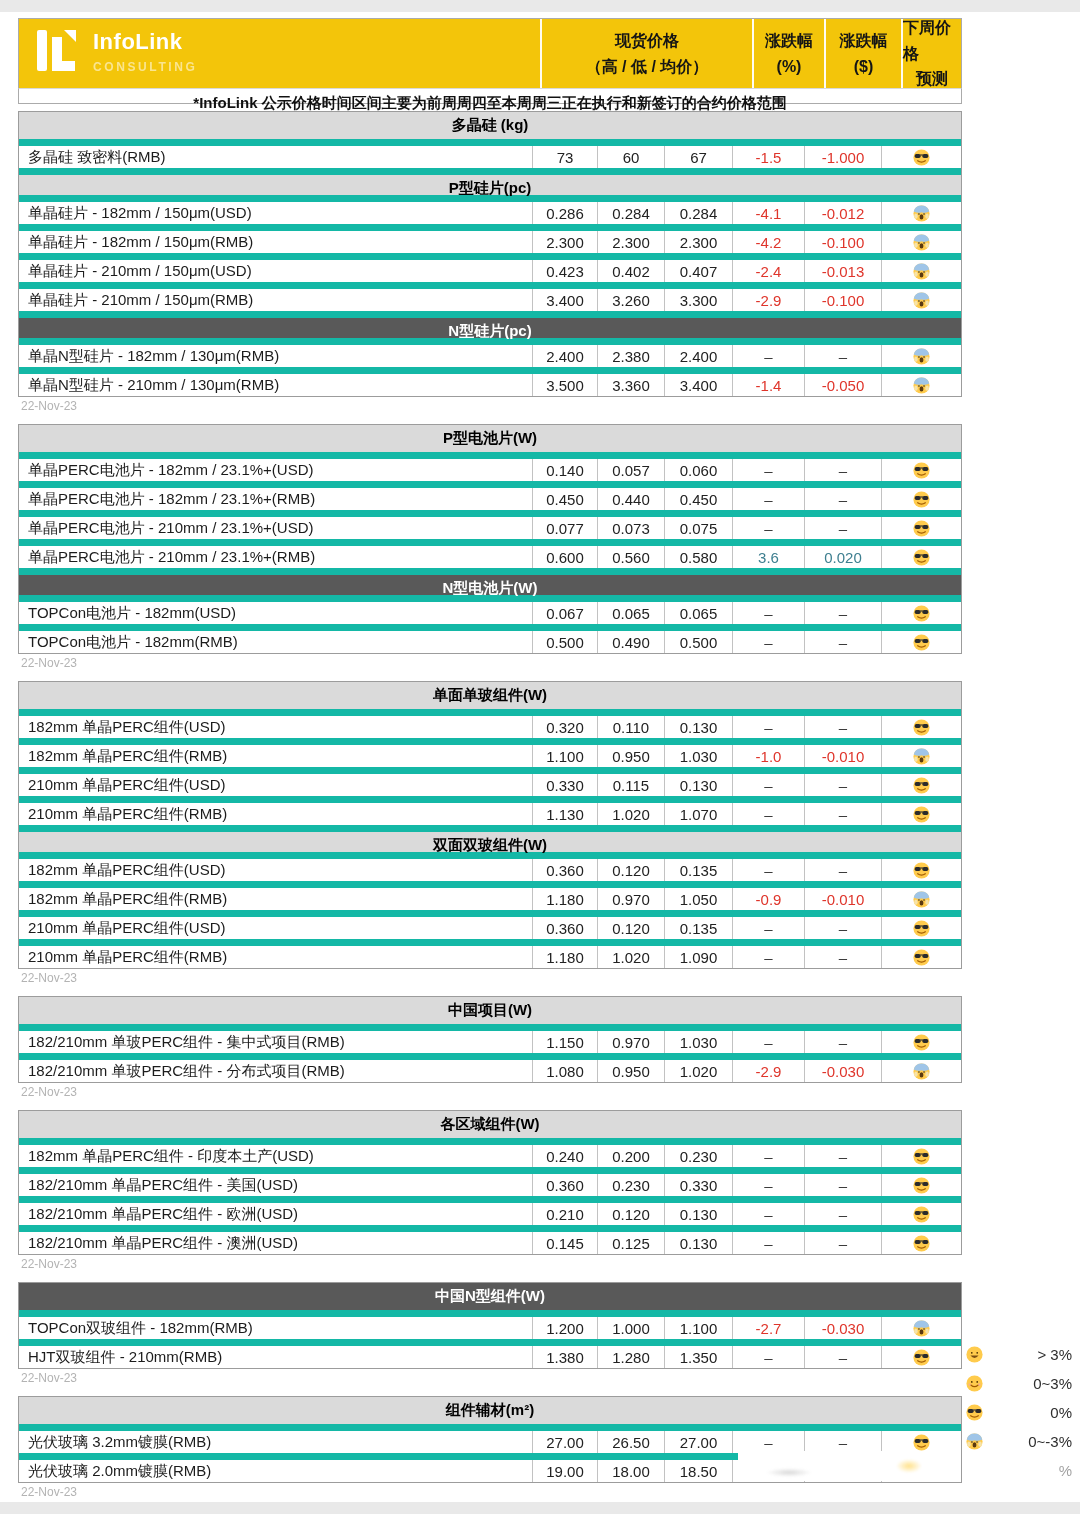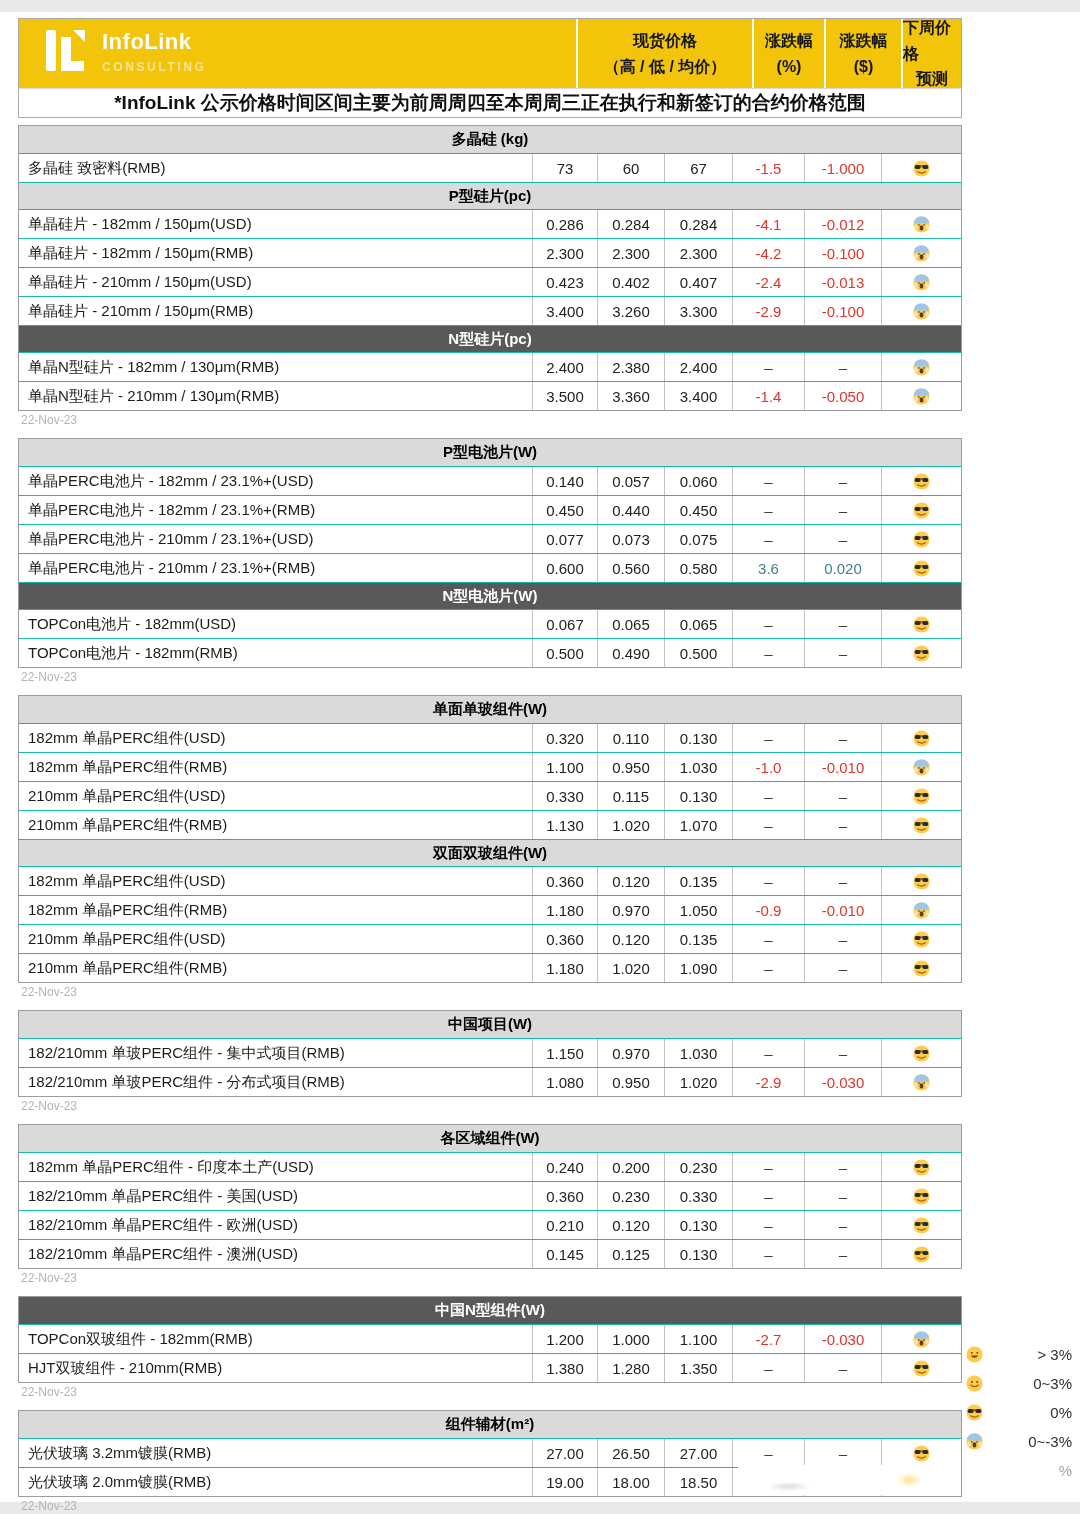--- a/index.html
+++ b/index.html
@@ -14,38 +14,38 @@
 
   .sheet{position:absolute;left:18px;top:18px;width:944px;}
 
   
   .yhead{display:flex;height:70px;background:var(--brand_yellow,#F3C50A);
     border:1px solid #ababab;border-bottom:none;box-sizing:border-box;}
   .yh-cell{display:flex;flex-direction:column;justify-content:center;align-items:center;
     font-weight:bold;font-size:16px;color:#151515;line-height:1.6;box-sizing:border-box;}
   .yh-cell + .yh-cell{border-left:2px solid rgba(255,255,255,.95);}
   .yh-logo{flex:1 1 auto;align-items:flex-start;}
-  .yh-spot{width:176px;}
+  .yh-spot{width:212px;}
   .yh-pct{width:72px;}
   .yh-usd{width:77px;}
   .yh-fore{width:60px;}
 
-  .logo-wrap{display:flex;align-items:center;gap:11px;padding-left:24px;}
+  .logo-wrap{display:flex;align-items:center;gap:11px;padding-left:15px;}
   .logo-text{display:flex;flex-direction:column;}
   .logo-brand{font-size:22px;font-weight:bold;color:#ffffff;letter-spacing:.5px;line-height:1.1;}
   .logo-sub{font-size:12px;color:rgba(255,255,255,.55);letter-spacing:2.6px;margin-top:3px;font-weight:bold;}
 
   
-  .note{height:30px;line-height:28px;text-align:center;font-weight:bold;font-size:19px;
+  .note{height:16px;line-height:28px;text-align:center;font-weight:bold;font-size:15px;
     color:#111;border:1px solid #ababab;border-top:1px solid rgba(171,171,171,.45);
     box-sizing:border-box;background:#fff;}
 
   
   .block{margin-top:7px;border:1px solid #9c9c9c;background:#fff;position:relative;}
-  .block > div + div{border-top:1px solid #14b8a6;}
+  .block > div + div{border-top:7px solid #14b8a6;}
   .sec-header{height:27px;line-height:26px;text-align:center;font-weight:bold;font-size:15px;
     box-sizing:border-box;}
   .sec-light{background:var(--light_header,#DADADA);color:#000000;}
   .sec-dark{background:var(--dark_header,#595959);color:#fff;text-align:center;}
 
   .row{display:flex;height:29px;box-sizing:border-box;background:#fff;}
   .cell{box-sizing:border-box;display:flex;align-items:center;justify-content:center;
     font-size:15px;color:#222;}
   .cell + .cell{border-left:1px solid #c2c2c2;}
   .c-name{flex:1 1 auto;justify-content:flex-start;padding-left:9px;color:#1c1c1c;}

